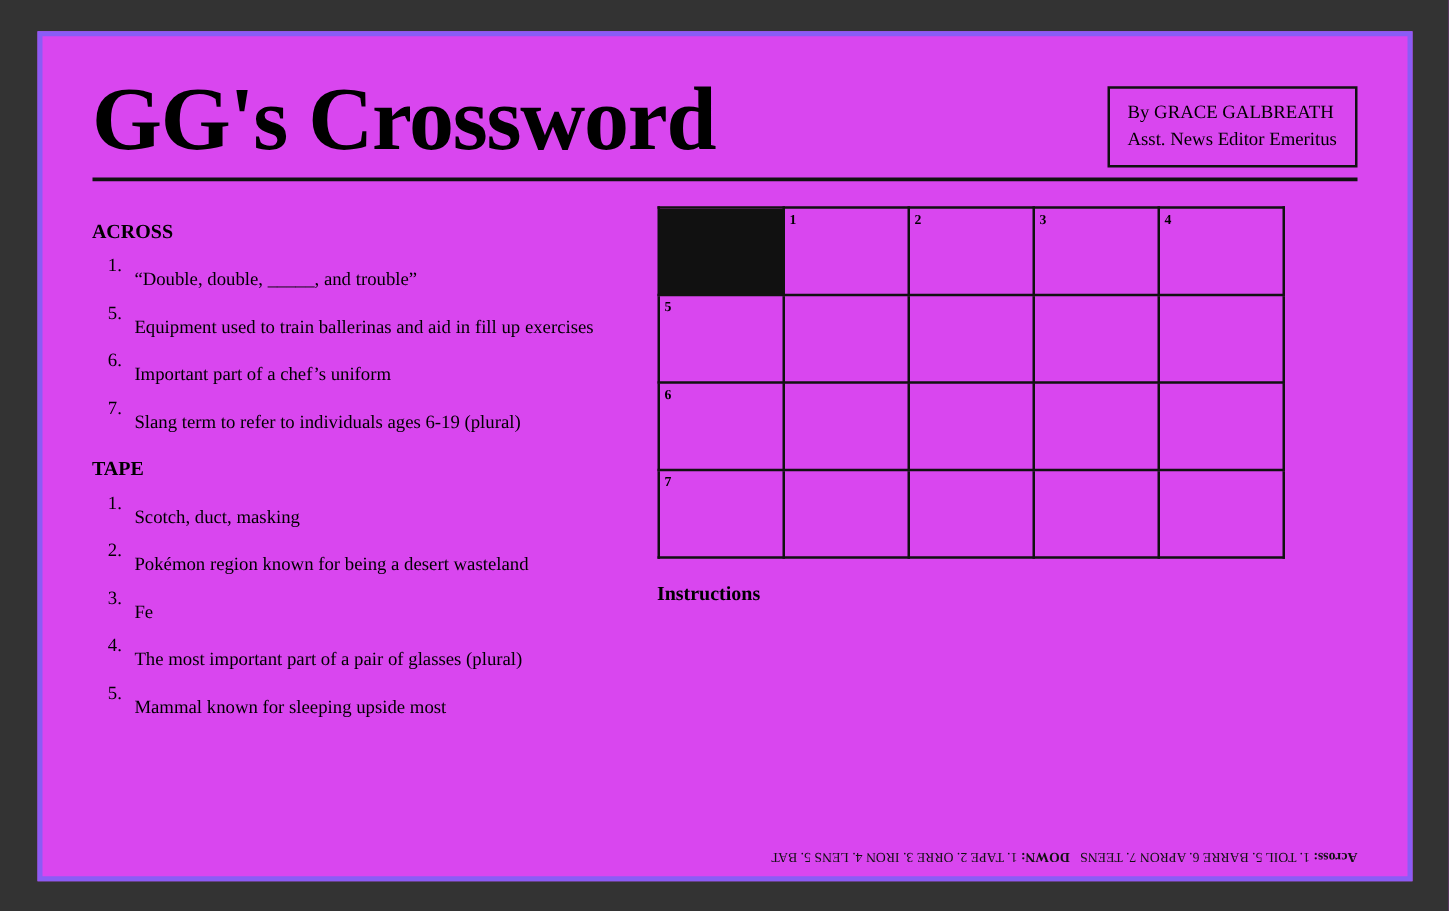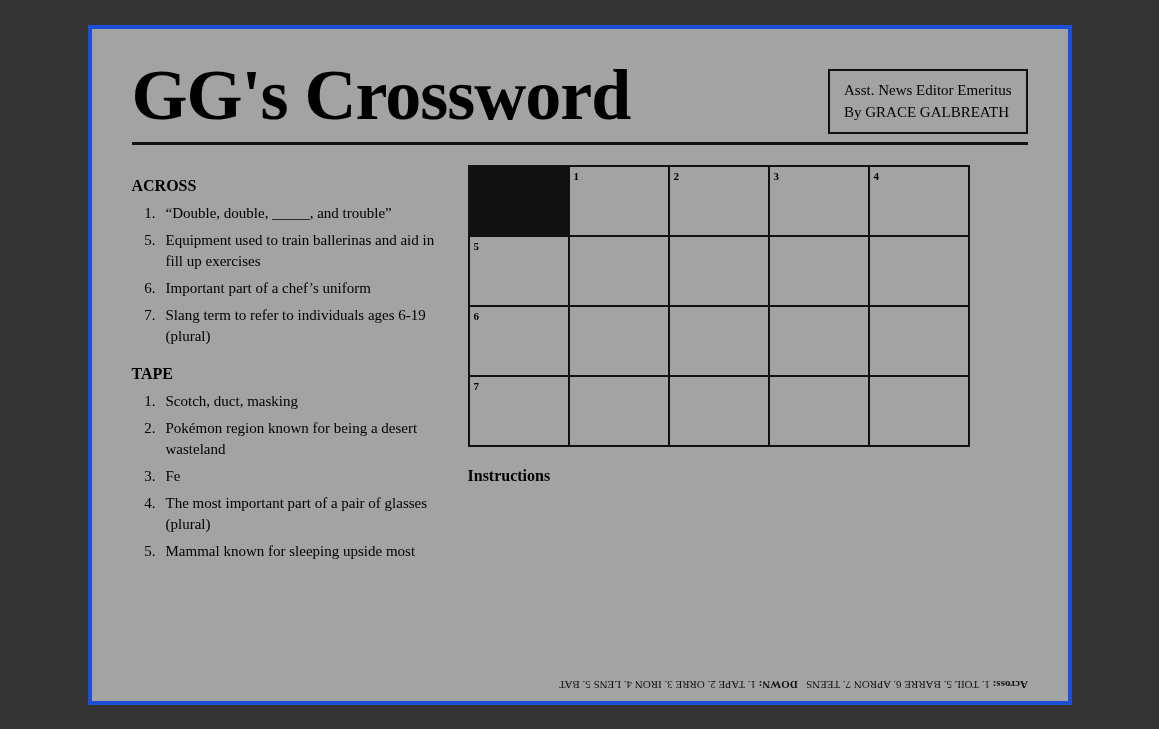--- a/index.html
+++ b/index.html
@@ -7,24 +7,24 @@
     body {
       background: #333;
       display: flex;
       justify-content: center;
       align-items: center;
       min-height: 100vh;
       font-family: Georgia, 'Times New Roman', serif;
     }
 
     .page {
-      background: #a3a3a3;
-      width: 984px;
+      background: #d946ef;
+      width: 1100px;
       min-height: 680px;
-      border: 4px solid #1d4ed8;
+      border: 4px solid #8b5cf6;
       padding: 30px 40px 20px 40px;
       position: relative;
     }
 
     .header {
       display: flex;
       align-items: flex-start;
       justify-content: space-between;
       border-bottom: 3px solid #111;
       padding-bottom: 8px;
@@ -78,20 +78,21 @@
     }
 
     .clue-num {
       min-width: 24px;
       text-align: right;
       flex-shrink: 0;
     }
 
     .clue-text {
       flex: 1;
+      margin-top: 11px;
     }
 
     .right-panel {
       width: 560px;
       flex-shrink: 0;
     }
 
     .crossword-grid {
       border-collapse: collapse;
       margin-bottom: 20px;
@@ -147,22 +148,22 @@
     }
   </style>
 </head>
 <body>
 
 <div class="page">
 
   <div class="header">
     <div class="title">GG's Crossword</div>
     <div class="byline-box">
+      <div>By GRACE GALBREATH</div>
       <div>Asst. News Editor Emeritus</div>
-      <div>By GRACE GALBREATH</div>
     </div>
   </div>
 
   <div class="content">
 
     <div class="clues">
       <div class="clue-section-title">ACROSS</div>
       <ul class="clue-list">
       <li class="clue-item">
             <span class="clue-num">1.</span>

